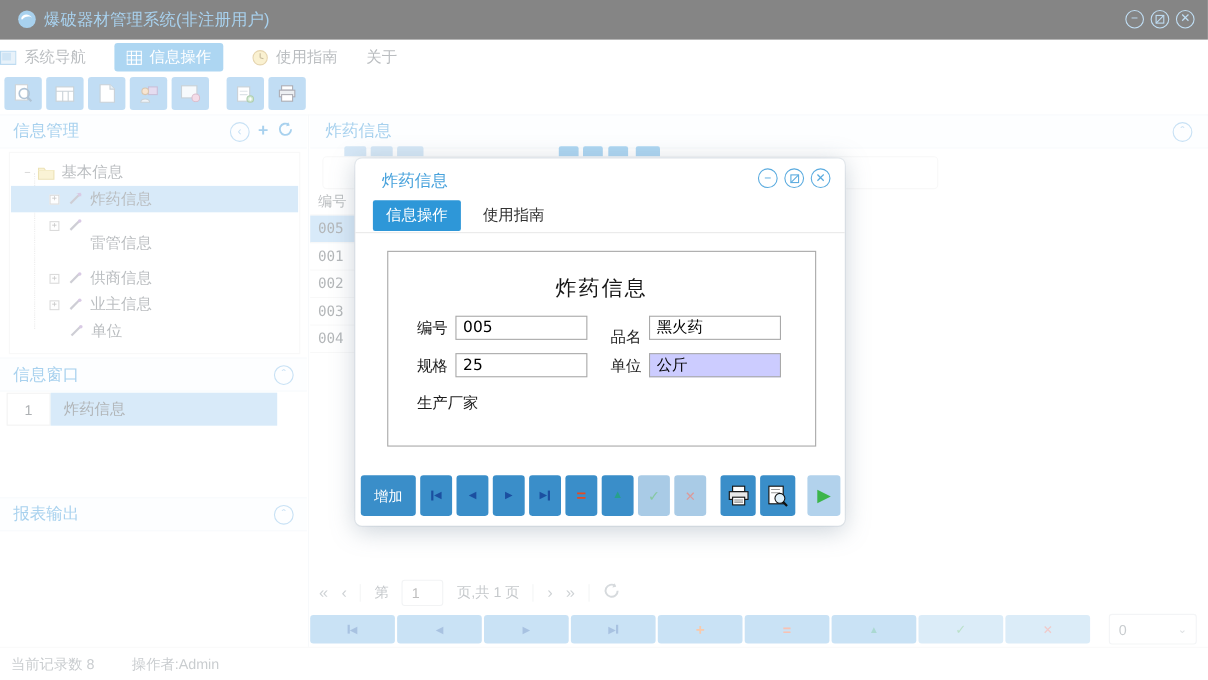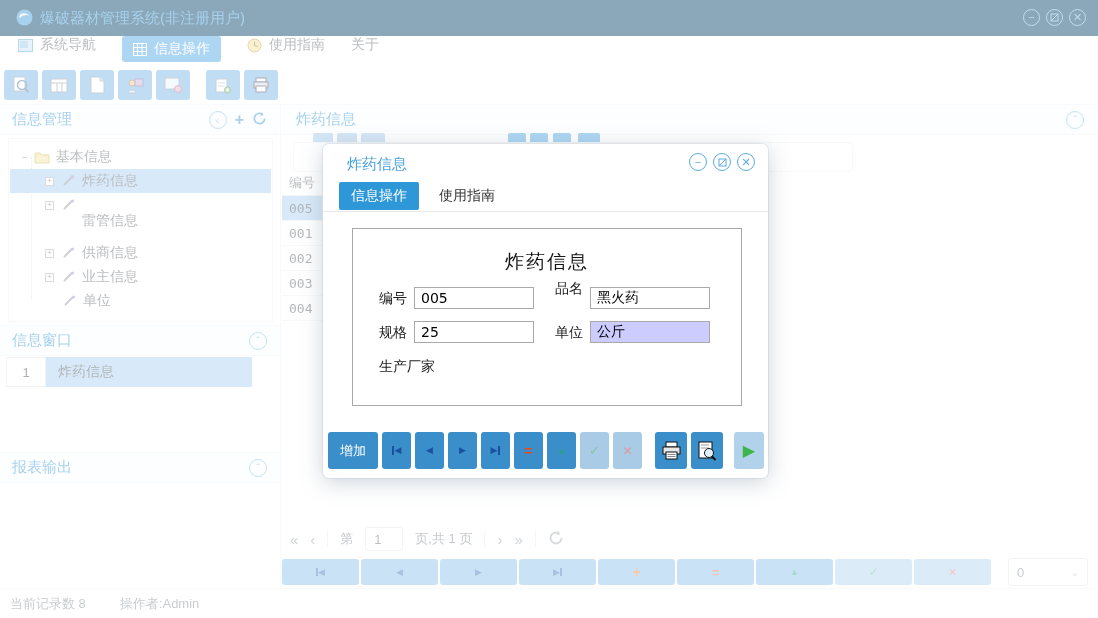--- a/index.html
+++ b/index.html
@@ -1,28 +1,28 @@
 <!DOCTYPE html>
 <html><head>
 <meta charset="utf-8">
 <style>
   * { margin:0; padding:0; box-sizing:border-box; }
   html,body { width:1098px; height:618px; }
   body { font-family:"Liberation Sans","DejaVu Sans",sans-serif; background:#fff; position:relative; overflow:hidden; }
 
   
-  .titlebar { position:absolute; top:0; left:0; right:0; height:36px; background:#0c4a6e; }
+  .titlebar { position:absolute; top:0; left:0; right:0; height:36px; background:#000000; }
   .logo { position:absolute; left:16px; top:9px; }
   .app-title { position:absolute; left:40px; top:9px; font-size:15px; color:#4aa0dc; }
   .win-controls { position:absolute; right:12px; top:9px; display:flex; gap:6px; }
   .wc { width:17px; height:17px; border:1.5px solid #7ab8e6; border-radius:50%; color:#7ab8e6;
         display:flex; align-items:center; justify-content:center; font-size:11px; line-height:1; cursor:default; }
 
   
-  .menubar { position:absolute; top:36px; left:0; right:0; height:32px; display:flex; align-items:flex-start; padding-left:18px; }
+  .menubar { position:absolute; top:36px; left:0; right:0; height:32px; display:flex; align-items:center; }
   .menu-item { display:flex; align-items:center; gap:7px; font-size:14px; color:#6f767c; margin-right:26px; }
   .menu-item.active { background:#55aae4; color:#fff; padding:4px 11px; border-radius:3px; }
 
   
   .toolbar { position:absolute; top:70px; left:4px; display:flex; gap:4px; align-items:center; }
   .tool-btn { width:34px; height:30px; background:#7db9e8; border-radius:3px; display:flex; align-items:center; justify-content:center; }
   .tool-gap { width:8px; }
   .hr1 { position:absolute; top:104px; left:0; right:0; border-top:1px solid #f1f4f7; }
 
   
@@ -425,21 +425,21 @@
   <div class="tabbar">
     <span class="tab active">信息操作</span>
     <span class="tab">使用指南</span>
   </div>
 
   <div class="form-box">
     <div class="form-heading">炸药信息</div>
 
     <span class="f-label" style="left:26px; top:61px;">编号</span>
     <input class="f-input" style="left: 61px; top: 58px; width: 120px;" value="005">
-    <span class="f-label" style="left:202px; top:51px;">品名</span>
+    <span class="f-label" style="left:202px; top:69px;">品名</span>
     <input class="f-input" style="left: 237px; top: 58px; width: 120px;" value="黑火药">
 
     <span class="f-label" style="left:26px; top:95px;">规格</span>
     <input class="f-input" style="left: 61px; top: 92px; width: 120px;" value="25">
     <span class="f-label" style="left:202px; top:95px;">单位</span>
     <input class="f-input hl" style="left: 237px; top: 92px; width: 120px;" value="公斤">
 
     <span class="f-label" style="left:26px; top:129px;">生产厂家</span>
   </div>
 

